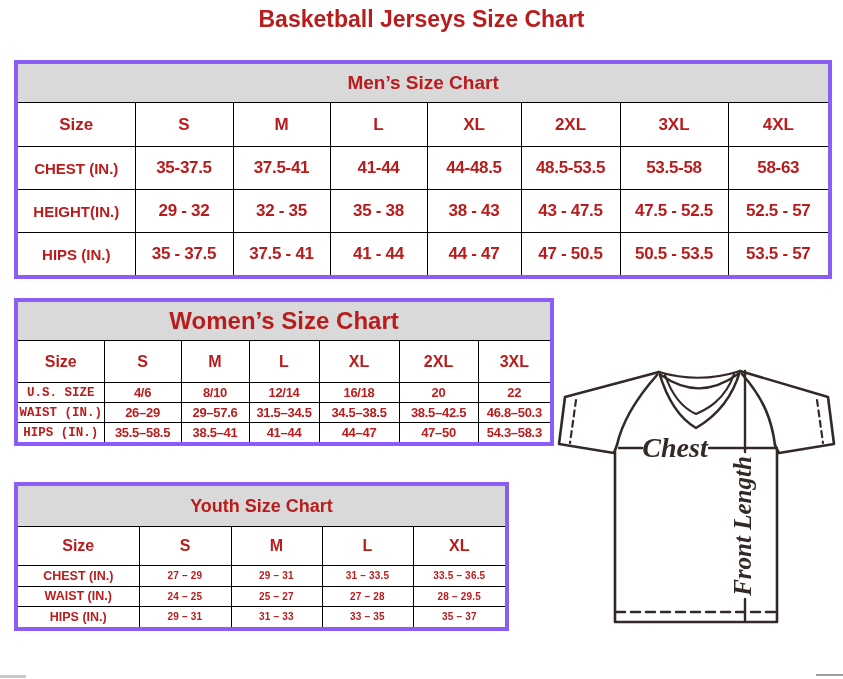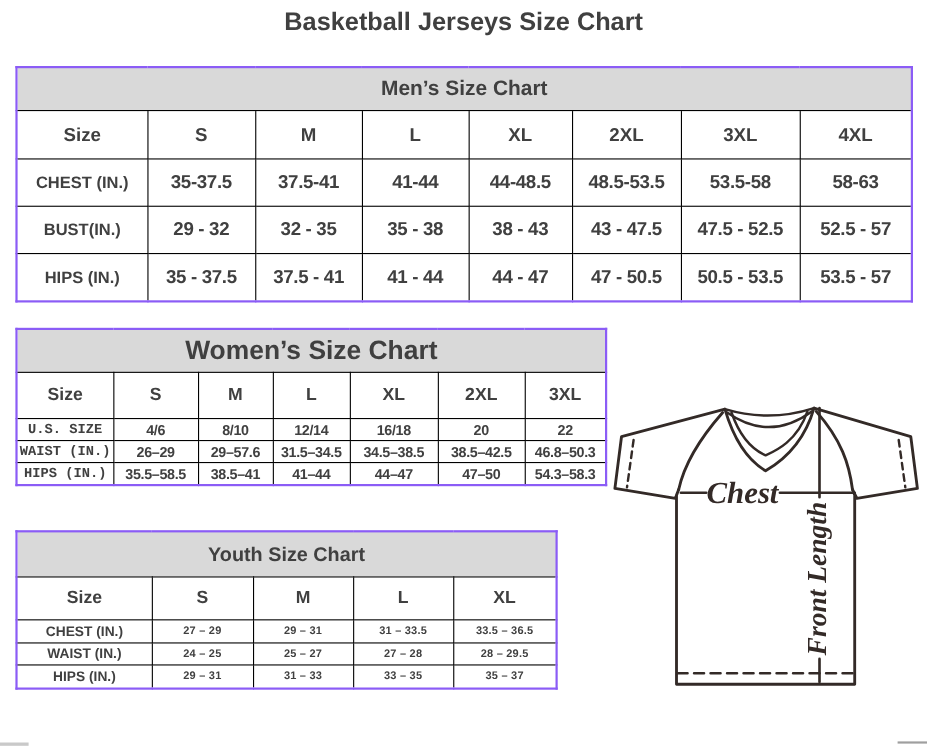--- a/index.html
+++ b/index.html
@@ -1,25 +1,25 @@
 <!DOCTYPE html>
 <html><head>
 <meta charset="utf-8">
 <style>
   html,body{margin:0;padding:0;background:#ffffff;}
   #canvas{
     position:relative;width:843px;height:679px;background:#ffffff;
-    font-family:"Liberation Sans",sans-serif;color:#404040;overflow:hidden;
+    font-family:"Liberation Sans",sans-serif;color:#b91c1c;overflow:hidden;
   }
   .page-title{
     position:absolute;top:6px;left:0;width:843px;text-align:center;
     font-size:23px;font-weight:bold;letter-spacing:0px;
   }
   table.chart{
-    position:absolute;border-collapse:collapse;border:2px solid #8b5cf6;
+    position:absolute;border-collapse:collapse;border:4px solid #8b5cf6;
     table-layout:fixed;
   }
   table.chart th,table.chart td{
     border:1.5px solid #000;text-align:center;vertical-align:middle;
     font-weight:bold;padding:0;overflow:hidden;white-space:nowrap;
   }
   tr.band th{background:#d9d9d9;}
   
   #mens{left:14px;top:60px;width:814px;}
   #mens tr.band th{height:38px;font-size:19px;}
@@ -82,21 +82,21 @@
           <td class="rowlabel">CHEST (IN.)</td>
           <td>35-37.5</td>
           <td>37.5-41</td>
           <td>41-44</td>
           <td>44-48.5</td>
           <td>48.5-53.5</td>
           <td>53.5-58</td>
           <td>58-63</td>
         </tr>
         <tr>
-          <td class="rowlabel">BUST(IN.)</td>
+          <td class="rowlabel">HEIGHT(IN.)</td>
           <td>29 - 32</td>
           <td>32 - 35</td>
           <td>35 - 38</td>
           <td>38 - 43</td>
           <td>43 - 47.5</td>
           <td>47.5 - 52.5</td>
           <td>52.5 - 57</td>
         </tr>
         <tr>
           <td class="rowlabel">HIPS (IN.)</td>

